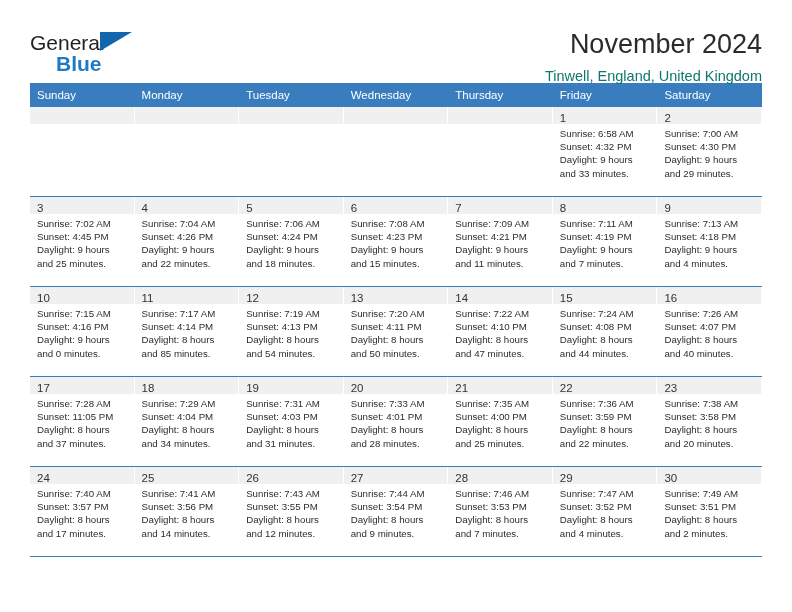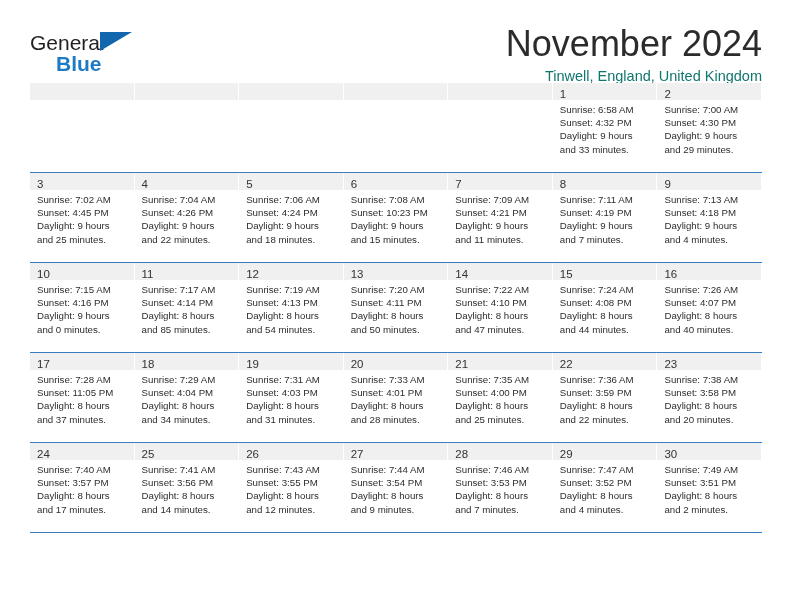--- a/index.html
+++ b/index.html
@@ -58,21 +58,21 @@
     width: 0;
     height: 0;
     border-left: 32px solid #1266ae;
     border-bottom: 19px solid transparent;
   }
   .title-block {
     text-align: right;
     padding-top: 0px;
   }
   .cal-title {
-    font-size: 36px;
+    font-size: 27px;
     color: #2b2b2b;
     line-height: 32px;
     font-weight: normal;
     margin: 0;
   }
   .cal-subtitle {
     font-size: 14.5px;
     color: #0f766e;
     line-height: 20px;
     margin: 6px 0 0 0;
@@ -151,20 +151,29 @@
 
     <div class="title-block">
       <h1 class="cal-title">November 2024</h1>
       <h2 class="cal-subtitle">Tinwell, England, United Kingdom</h2>
     </div>
 
   </div>
 
   <div class="calendar">
 
+    <div class="weekdays">
+      <div class="weekday">Sunday</div>
+      <div class="weekday">Monday</div>
+      <div class="weekday">Tuesday</div>
+      <div class="weekday">Wednesday</div>
+      <div class="weekday">Thursday</div>
+      <div class="weekday">Friday</div>
+      <div class="weekday">Saturday</div>
+    </div>
 
     <div class="weeks-container">
         <div class="week">
           <div class="day empty">
             <div class="day-num-band"><span class="day-num"></span></div>
             <div class="day-body">
               <div class="day-line"></div>
               <div class="day-line"></div>
               <div class="day-line"></div>
               <div class="day-line"></div>
@@ -250,21 +259,21 @@
               <div class="day-line">Sunrise: 7:06 AM</div>
               <div class="day-line">Sunset: 4:24 PM</div>
               <div class="day-line">Daylight: 9 hours</div>
               <div class="day-line">and 18 minutes.</div>
             </div>
           </div>
           <div class="day">
             <div class="day-num-band"><span class="day-num">6</span></div>
             <div class="day-body">
               <div class="day-line">Sunrise: 7:08 AM</div>
-              <div class="day-line">Sunset: 10:23 PM</div>
+              <div class="day-line">Sunset: 4:23 PM</div>
               <div class="day-line">Daylight: 9 hours</div>
               <div class="day-line">and 15 minutes.</div>
             </div>
           </div>
           <div class="day">
             <div class="day-num-band"><span class="day-num">7</span></div>
             <div class="day-body">
               <div class="day-line">Sunrise: 7:09 AM</div>
               <div class="day-line">Sunset: 4:21 PM</div>
               <div class="day-line">Daylight: 9 hours</div>

